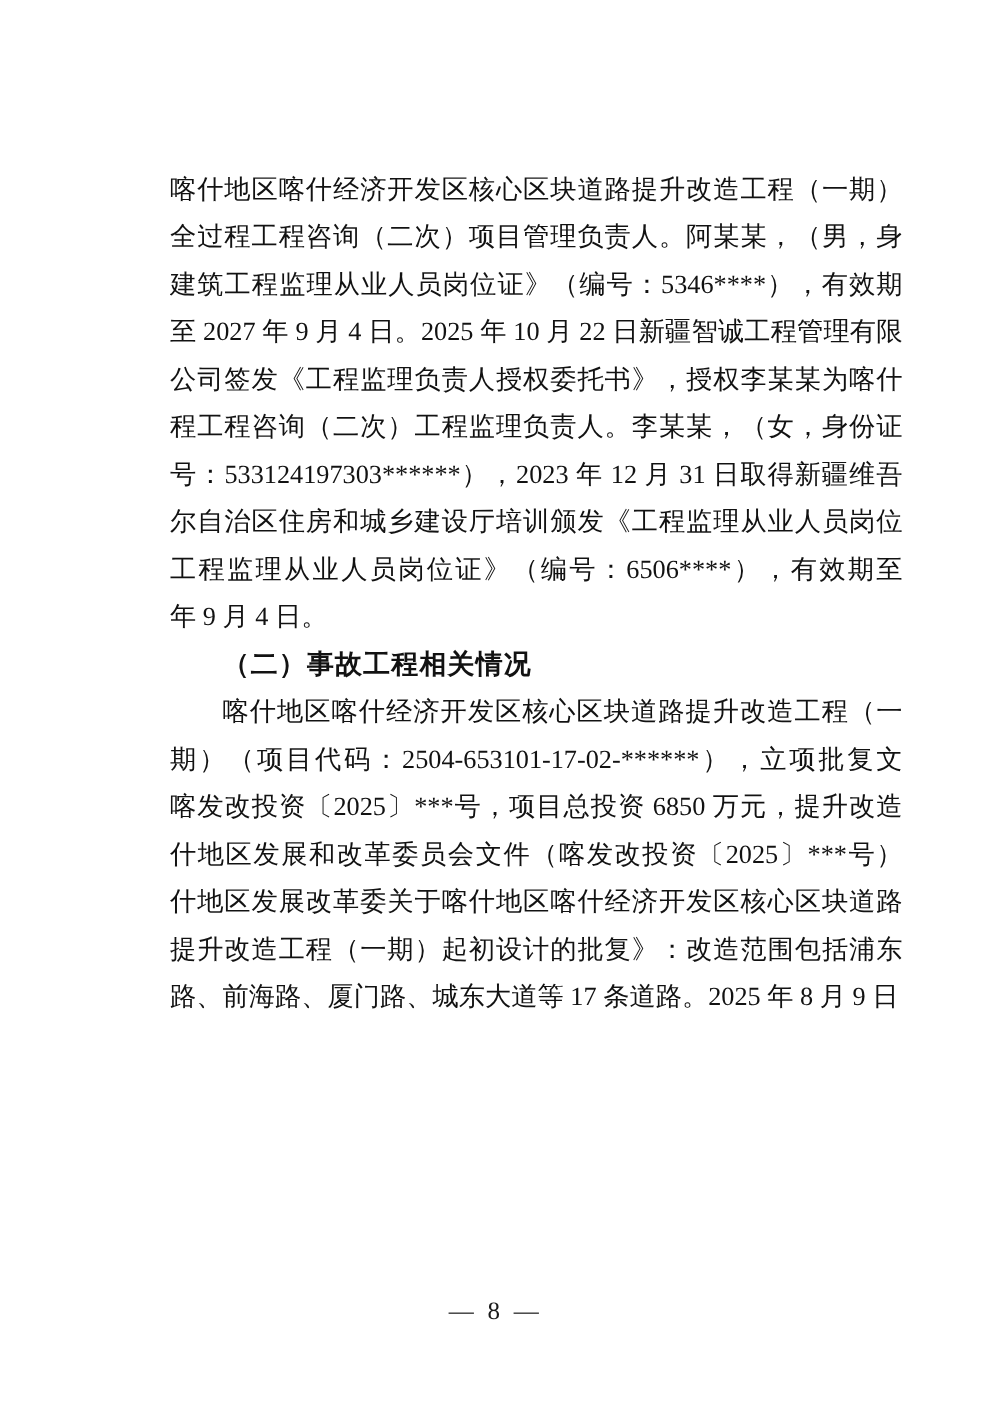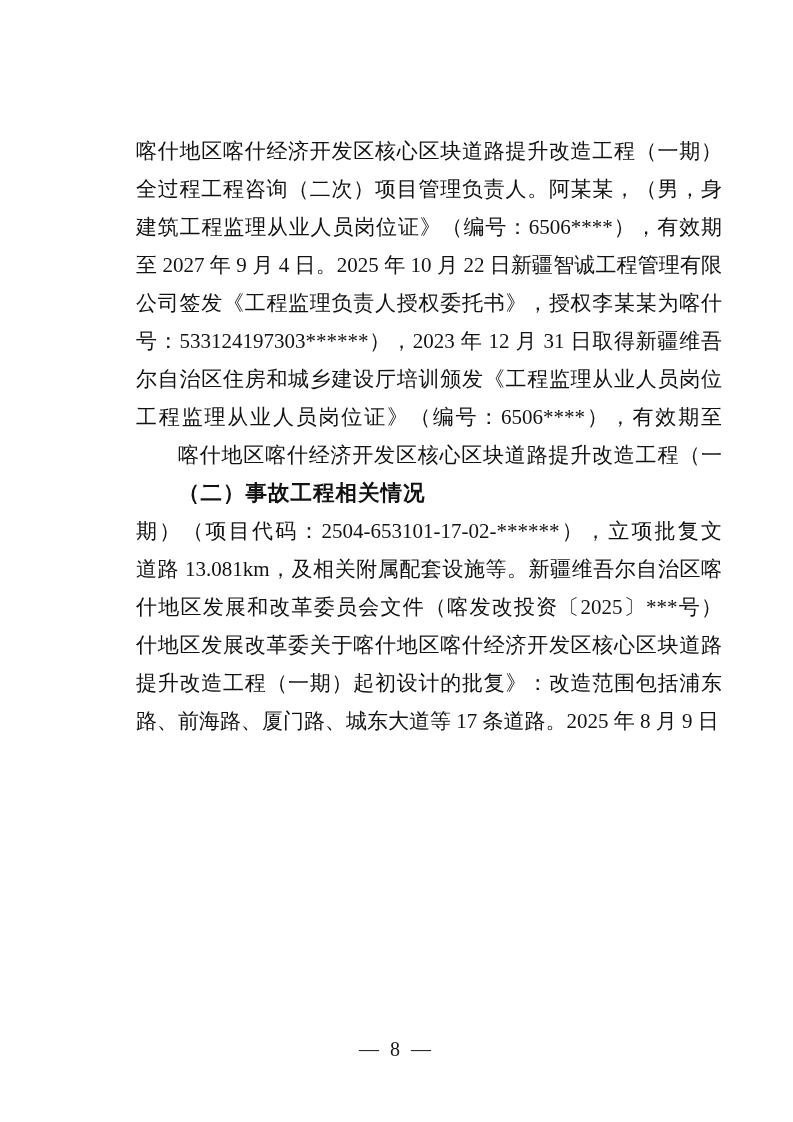--- a/index.html
+++ b/index.html
@@ -61,32 +61,34 @@
 </style>
 </head>
 <body>
 
 <div class="page">
 
   <div class="doc-body">
 
     <div class="line j">喀什地区喀什经济开发区核心区块道路提升改造工程（一期）</div>
     <div class="line j">全过程工程咨询（二次）项目管理负责人。阿某某，（男，身</div>
-    <div class="line j">建筑工程监理从业人员岗位证》（编号：6506****），有效期</div>
+    <div class="line j">建筑工程监理从业人员岗位证》（编号：5346****），有效期</div>
     <div class="line j">至 2027 年 9 月 4 日。2025 年 10 月 22 日新疆智诚工程管理有限</div>
     <div class="line j">公司签发《工程监理负责人授权委托书》，授权李某某为喀什</div>
+    <div class="line j">程工程咨询（二次）工程监理负责人。李某某，（女，身份证</div>
     <div class="line j">号：533124197303******），2023 年 12 月 31 日取得新疆维吾</div>
     <div class="line j">尔自治区住房和城乡建设厅培训颁发《工程监理从业人员岗位证</div>
     <div class="line j">工程监理从业人员岗位证》（编号：6506****），有效期至 2027</div>
+    <div class="line">年 9 月 4 日。</div>
+
+    <div class="line heading">（二）事故工程相关情况</div>
 
     <div class="line j indent">喀什地区喀什经济开发区核心区块道路提升改造工程（一</div>
-
-    <div class="line heading">（二）事故工程相关情况</div>
     <div class="line j">期）（项目代码：2504-653101-17-02-******），立项批复文号：</div>
-    <div class="line j">道路 13.081km，及相关附属配套设施等。新疆维吾尔自治区喀</div>
+    <div class="line j">喀发改投资〔2025〕***号，项目总投资 6850 万元，提升改造</div>
     <div class="line j">什地区发展和改革委员会文件（喀发改投资〔2025〕***号）《喀</div>
     <div class="line j">什地区发展改革委关于喀什地区喀什经济开发区核心区块道路</div>
     <div class="line j">提升改造工程（一期）起初设计的批复》：改造范围包括浦东</div>
     <div class="line">路、前海路、厦门路、城东大道等 17 条道路。2025 年 8 月 9 日</div>
 
   </div>
 
   <div class="footer">— 8 —</div>
 
 </div>

